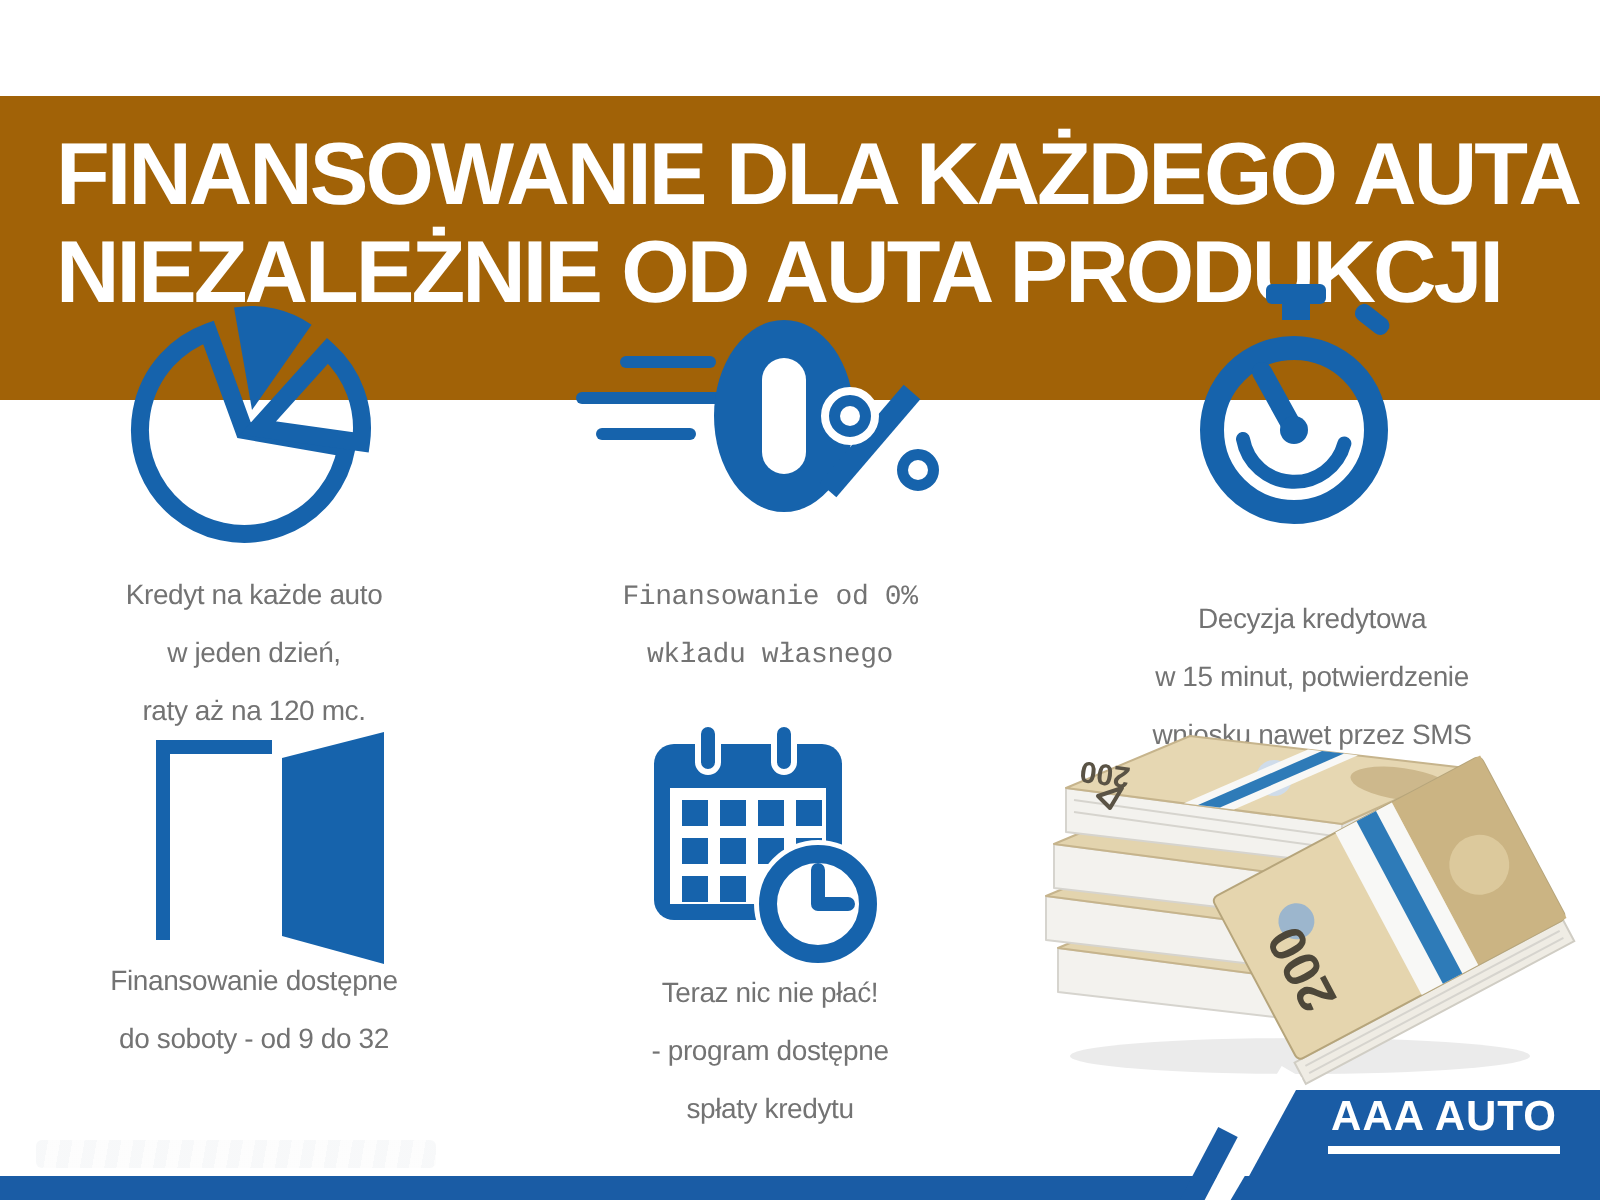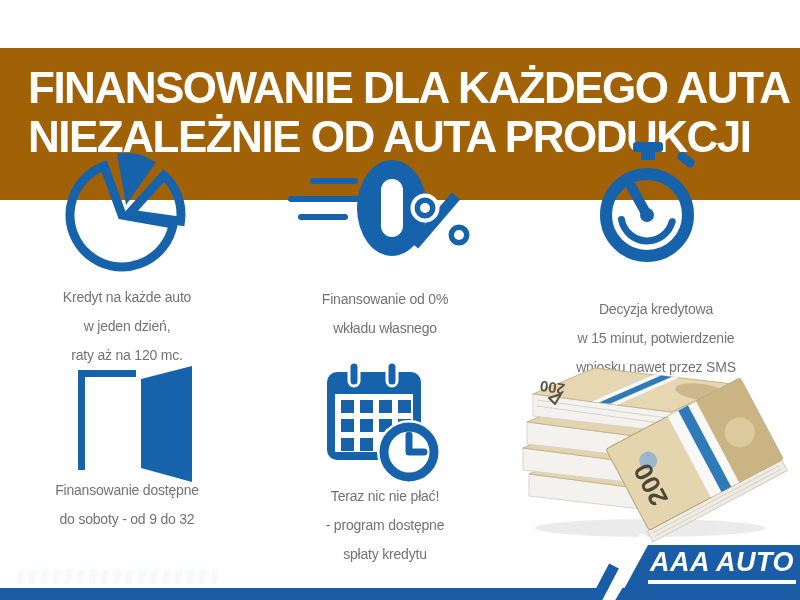--- a/index.html
+++ b/index.html
@@ -20,32 +20,32 @@
   .header .l1{top:15px;}
   .header .l2{top:64px;}
   
   .icon{position:absolute;}
   
   .cap{
     position:absolute;text-align:center;color:#737373;
     font-size:14px;line-height:29px;letter-spacing:-0.2px;
   }
   .cap1{left:10px;top:283px;width:234px;}
-  .cap2{left:272px;top:285px;width:226px;}
+  .cap2{left:272px;top:285px;width:226px;font-family:Liberation Mono, monospace;}
   .cap3{left:520px;top:283px;width:272px;margin-top:12px;}
   .cap4{left:10px;top:476px;width:234px;}
   .cap5{left:272px;top:482px;width:226px;}
   
   .bottom-strip{position:absolute;left:0;top:588px;width:800px;height:12px;background:#1a5ca5;z-index:1;}
   .logo-svg{position:absolute;left:560px;top:520px;z-index:2;}
   .logo-text{
     position:absolute;left:648px;top:547px;width:148px;z-index:3;text-align:center;color:#ffffff;
   }
   .logo-text span{
-    display:inline-block;font-style:italic;font-weight:700;font-size:27px;letter-spacing:0.5px;
+    display:inline-block;font-weight:700;font-size:21px;letter-spacing:0.5px;
     border-bottom:4px solid #ffffff;padding:0 2px 2px 2px;
   }
   
   .smudge{position:absolute;left:18px;top:570px;width:200px;height:14px;
     background:repeating-linear-gradient(100deg,#f1f3f5 0 6px,#fbfbfb 6px 12px);
     opacity:.55;border-radius:3px;}
 </style>
 </head>
 <body>
 

